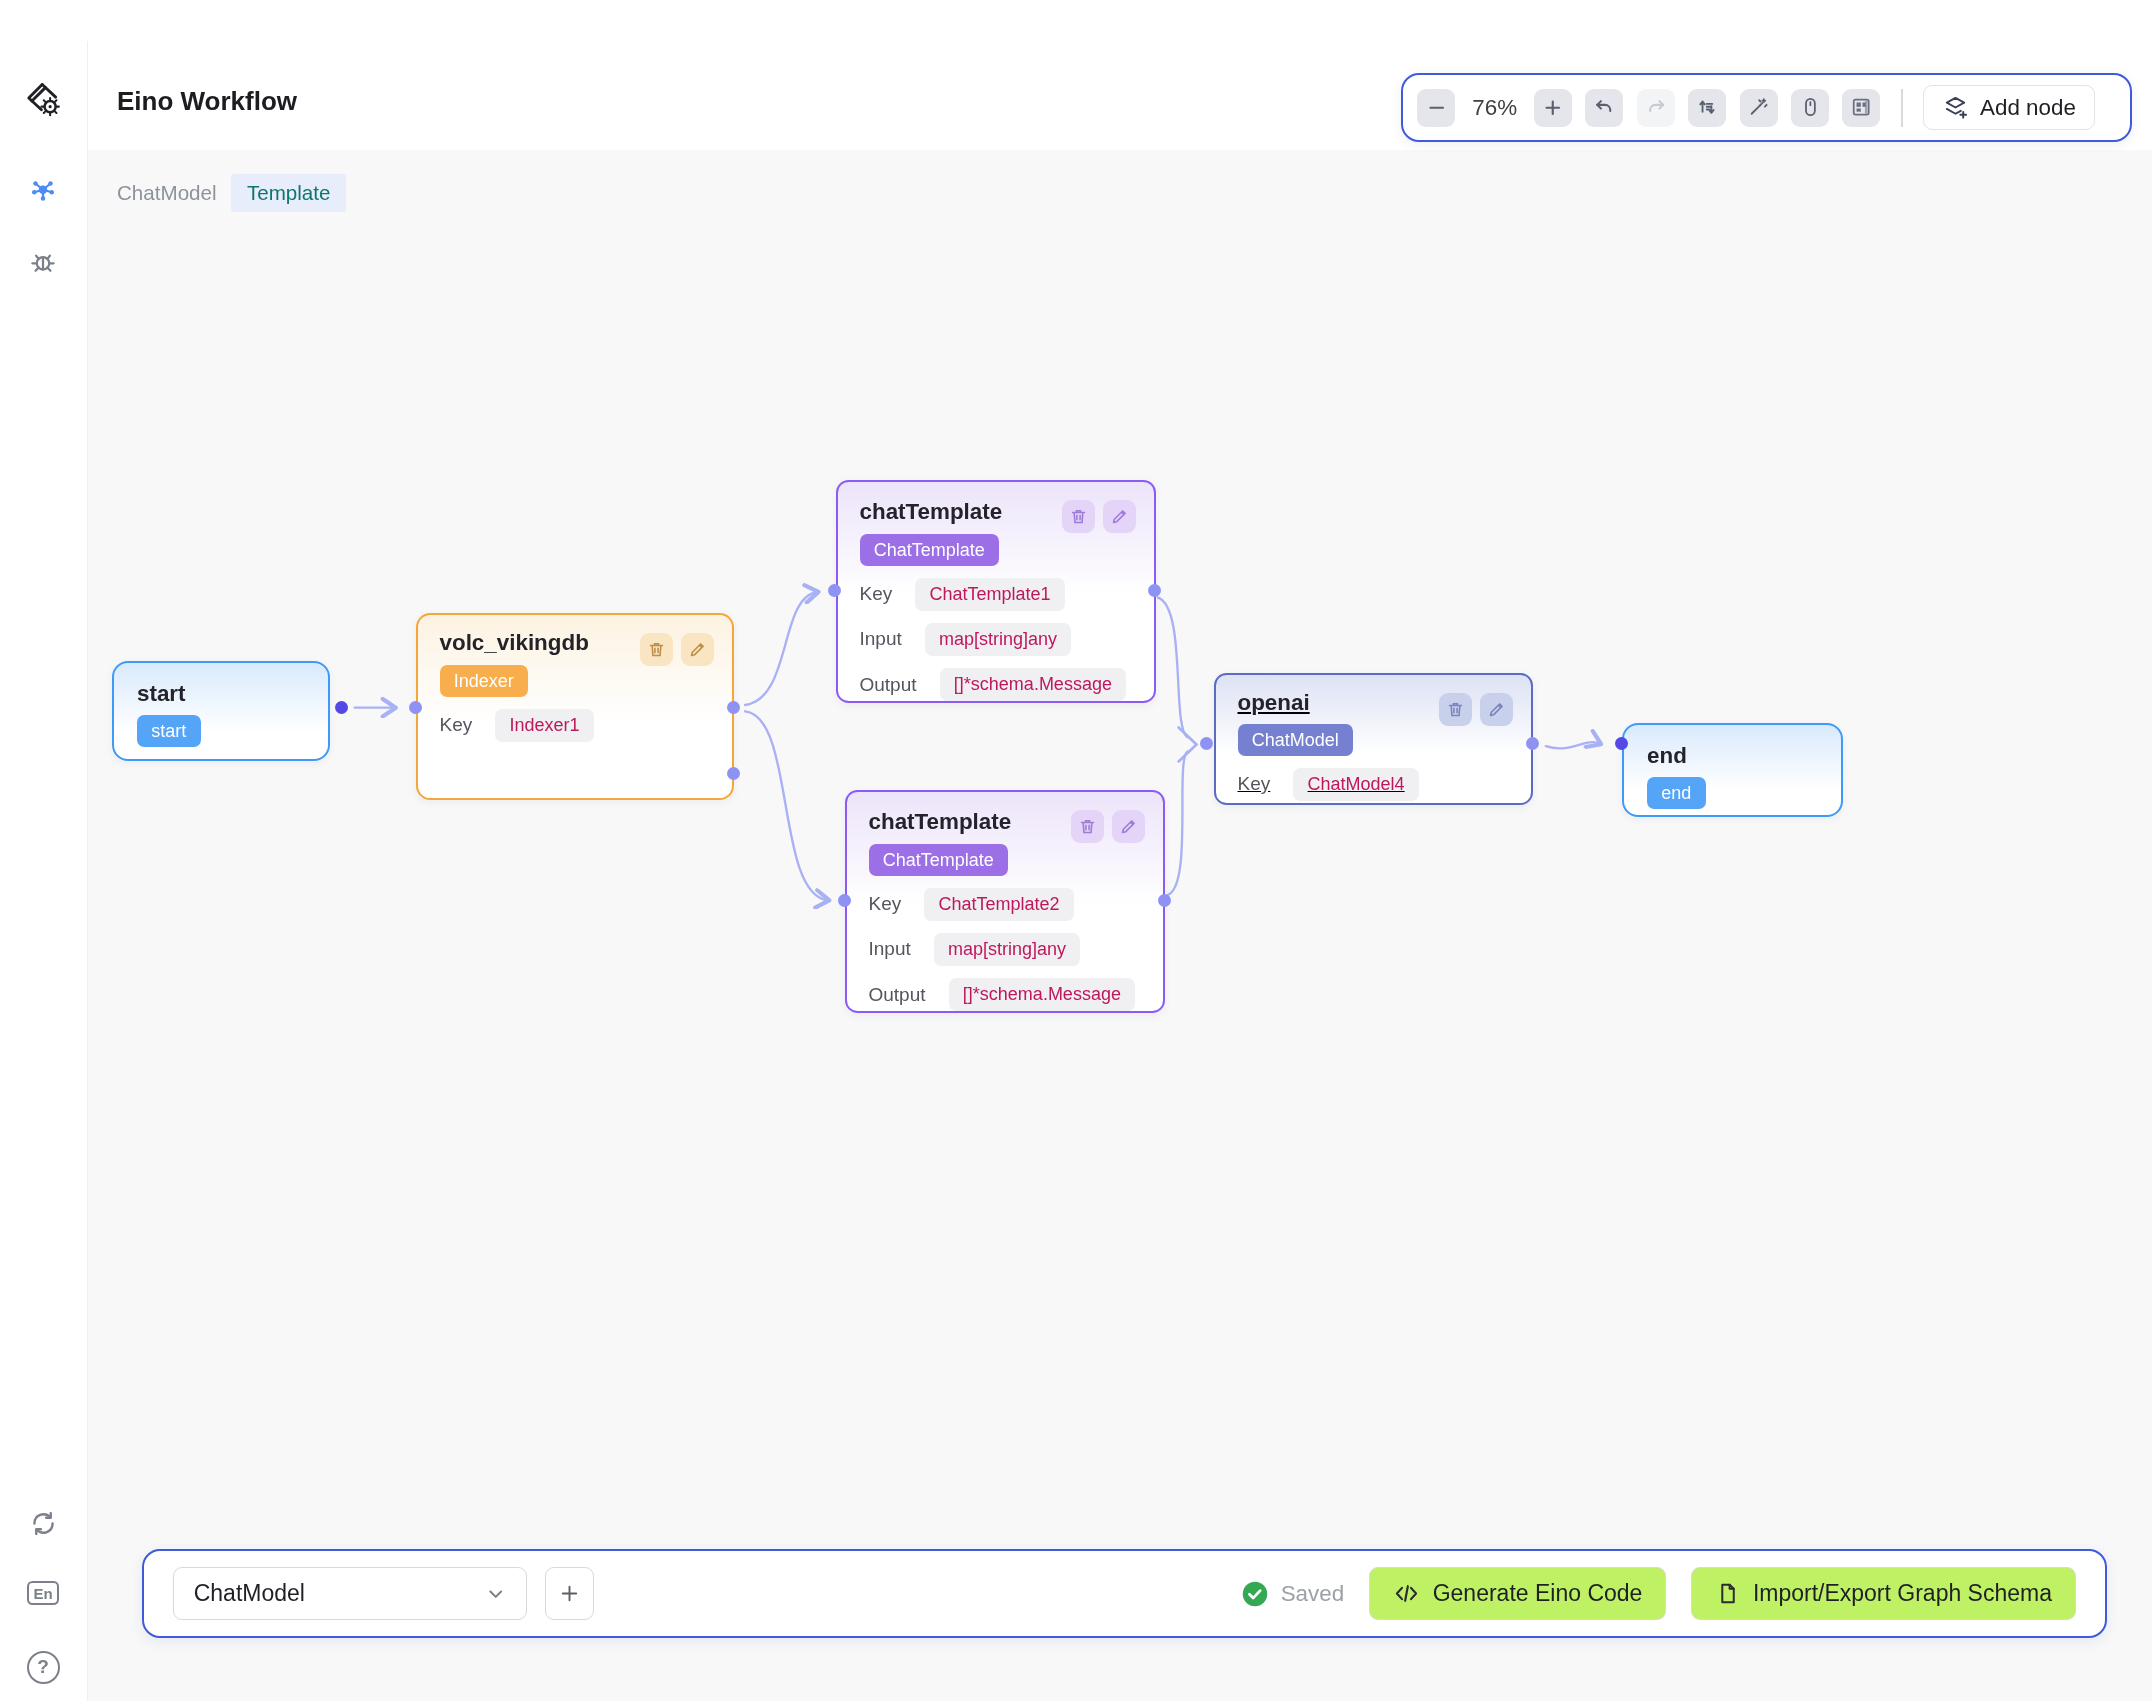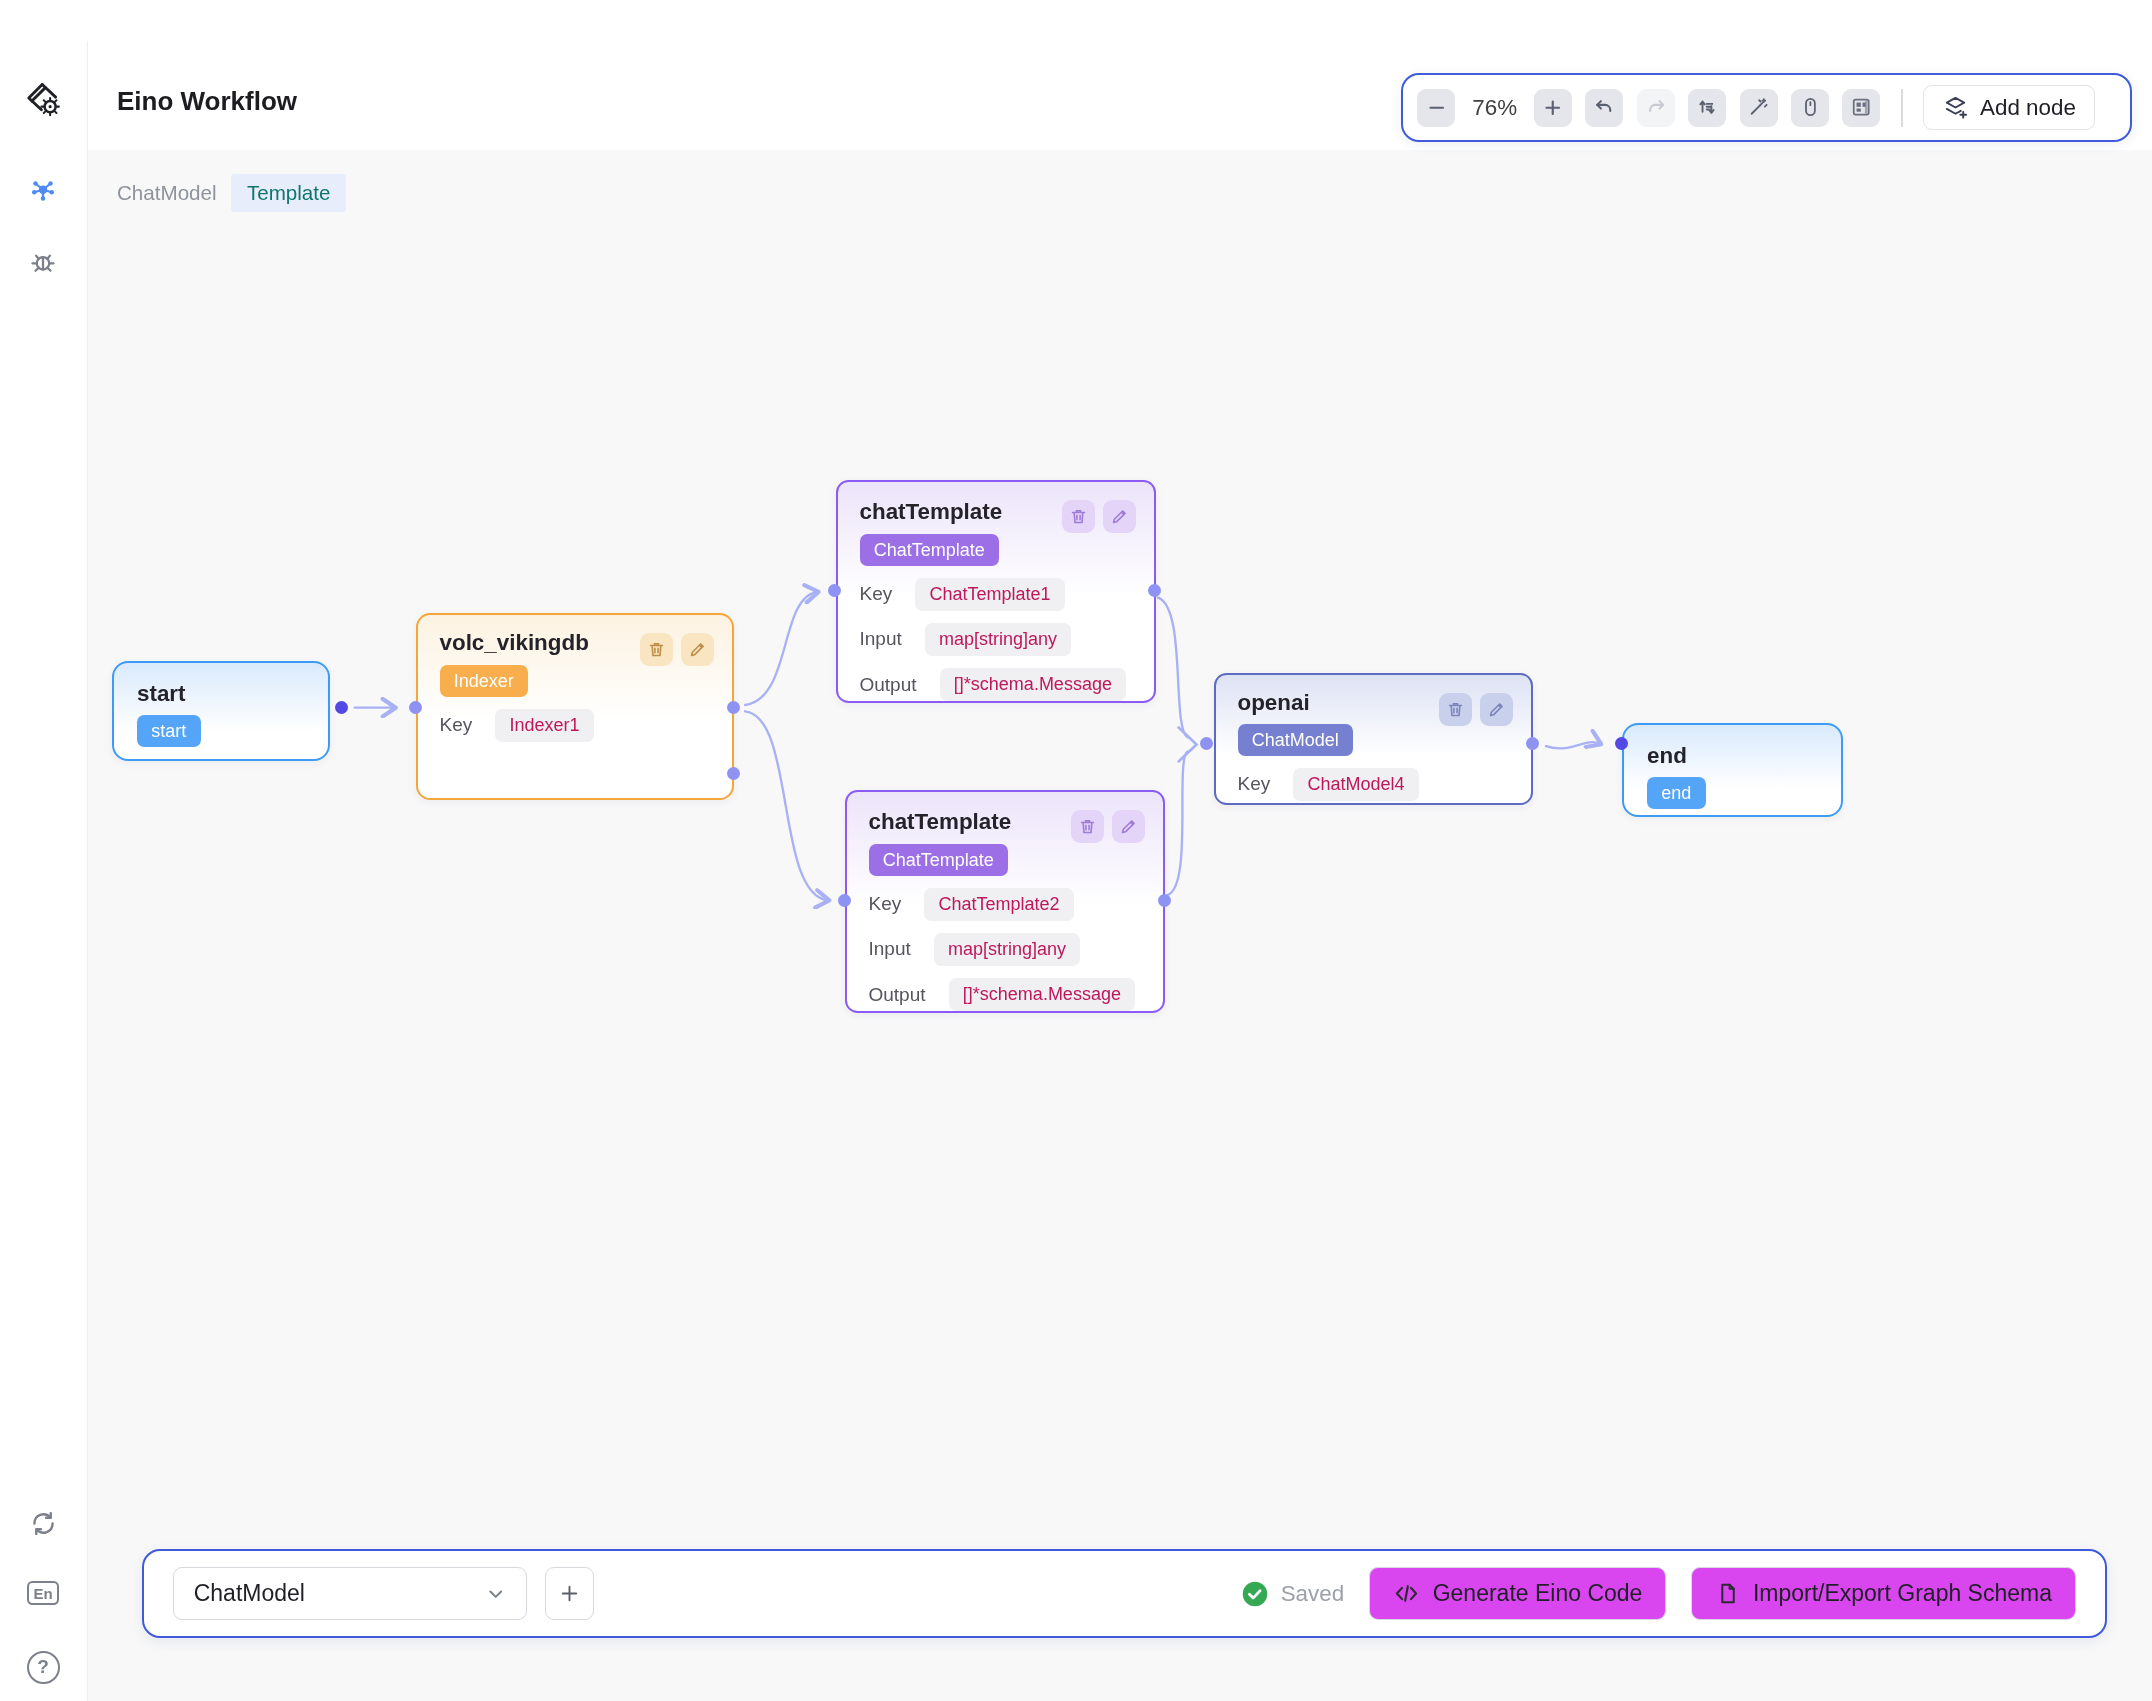--- a/index.html
+++ b/index.html
@@ -61,39 +61,39 @@
   .volc-footer{position:absolute;left:0;right:0;bottom:0;height:47px;background:#f4f4f6;border-top:0.9px solid #e9e9ed;border-radius:0 0 11.6px 11.6px;display:flex;align-items:center;justify-content:space-between;padding:0 21.5px;}
   .volc-footer .flabel{font-weight:700;font-size:19px;color:#27272d;}
   .abtn-orange{background:#fae5c2;}
 
   .node-ct{width:320px;height:223px;border:2.2px solid #8a5cf5;border-radius:12.5px;background:linear-gradient(180deg,#ece4fa 0%,#ffffff 52%);padding:17px 21.5px;}
   .node-ct1{left:836px;top:480px;}
   .node-ct2{left:845px;top:790px;}
   .badge-purple{background:#9c6fe6;margin-top:9px;}
   .abtn-purple{background:#e4d5f8;}
 
-  .node-openai{left:1214px;top:673px;width:319px;height:132px;border:2.2px solid #5d6bc2;border-radius:12.5px;background:linear-gradient(180deg,#dde2f4 0%,#ffffff 62%);padding:15px 21.5px;}
+  .node-openai{left:1214px;top:673px;width:319px;height:132px;border:2.2px solid #5d6bc2;border-radius:12.5px;background:linear-gradient(180deg,#dde2f4 0%,#ffffff 62%);padding:15px 21.5px;text-decoration:underline;}
   .badge-indigo{background:#7580d0;margin-top:8px;}
   .abtn-indigo{background:#c9d0ec;}
 
   
   .port{position:absolute;width:13.4px;height:13.4px;border-radius:50%;z-index:6;}
   .port.dark{background:#5549e6;}
   .port.light{background:#8e93f3;}
 
   
   .edges{position:absolute;left:0;top:0;width:2153px;height:1702px;z-index:2;pointer-events:none;}
 
   
   .bottombar{position:absolute;left:142px;top:1549px;width:1965px;height:89px;box-sizing:border-box;background:#fff;border:2.2px solid #3f5bd9;border-radius:18px;display:flex;align-items:center;padding:0 29px;z-index:25;box-shadow:0 3.6px 12.5px rgba(30,50,120,.08);}
   .node-select{width:354px;height:53px;box-sizing:border-box;border:1.3px solid #d7d9df;border-radius:9px;display:flex;align-items:center;justify-content:space-between;padding:0 19.7px;font-size:23px;color:#1f1f26;cursor:pointer;background:#fff;}
   .add-graph-btn{width:49px;height:53px;box-sizing:border-box;border:1.3px solid #d7d9df;border-radius:9px;display:flex;align-items:center;justify-content:center;margin-left:18px;cursor:pointer;background:#fff;}
   .right-group{margin-left:auto;display:flex;align-items:center;gap:25px;}
   .saved{display:flex;align-items:center;gap:11.6px;color:#9ba0a9;font-size:22.4px;}
-  .bar-btn{height:53px;box-sizing:border-box;border:1.3px solid #d7d9df;border-radius:9px;display:flex;align-items:center;gap:12.5px;padding:12px 23px;font-size:23px;color:#1f1f26;background:#d946ef;white-space:nowrap;cursor:pointer;}
+  .bar-btn{height:53px;box-sizing:border-box;border:1.3px solid #d7d9df;border-radius:9px;display:flex;align-items:center;gap:12.5px;padding:12px 23px;font-size:23px;color:#1f1f26;background:#bef264;white-space:nowrap;cursor:pointer;}
 </style>
 </head>
 <body>
 
 <div class="page">
 
 
   <div class="canvas-bg"></div>
 
   <div class="sidebar">

